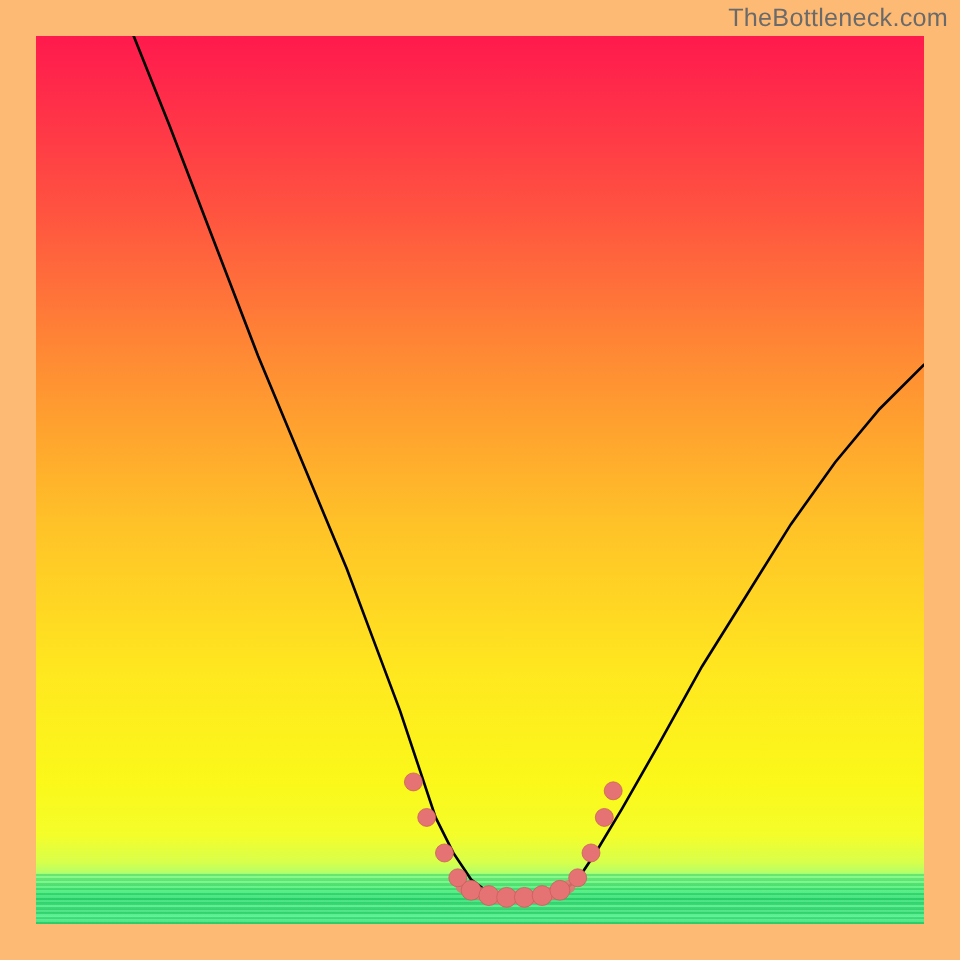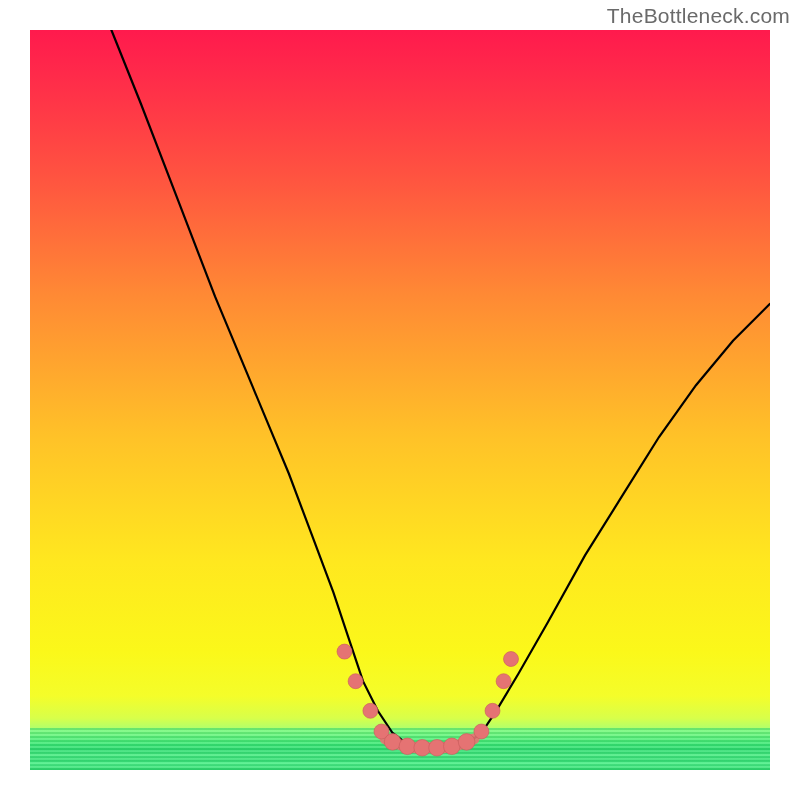--- a/index.html
+++ b/index.html
@@ -7,21 +7,21 @@
     padding: 0;
     width: 800px;
     height: 800px;
     overflow: hidden;
     background: #000;
     font-family: Arial, Helvetica, sans-serif;
   }
   .frame {
     position: absolute;
     inset: 0;
-    background: #ffffff;
+    background: #fdba74;
   }
   .plot {
     position: absolute;
     left: 30px;
     top: 30px;
     width: 740px;
     height: 740px;
     overflow: hidden;
   }
   .gradient {

